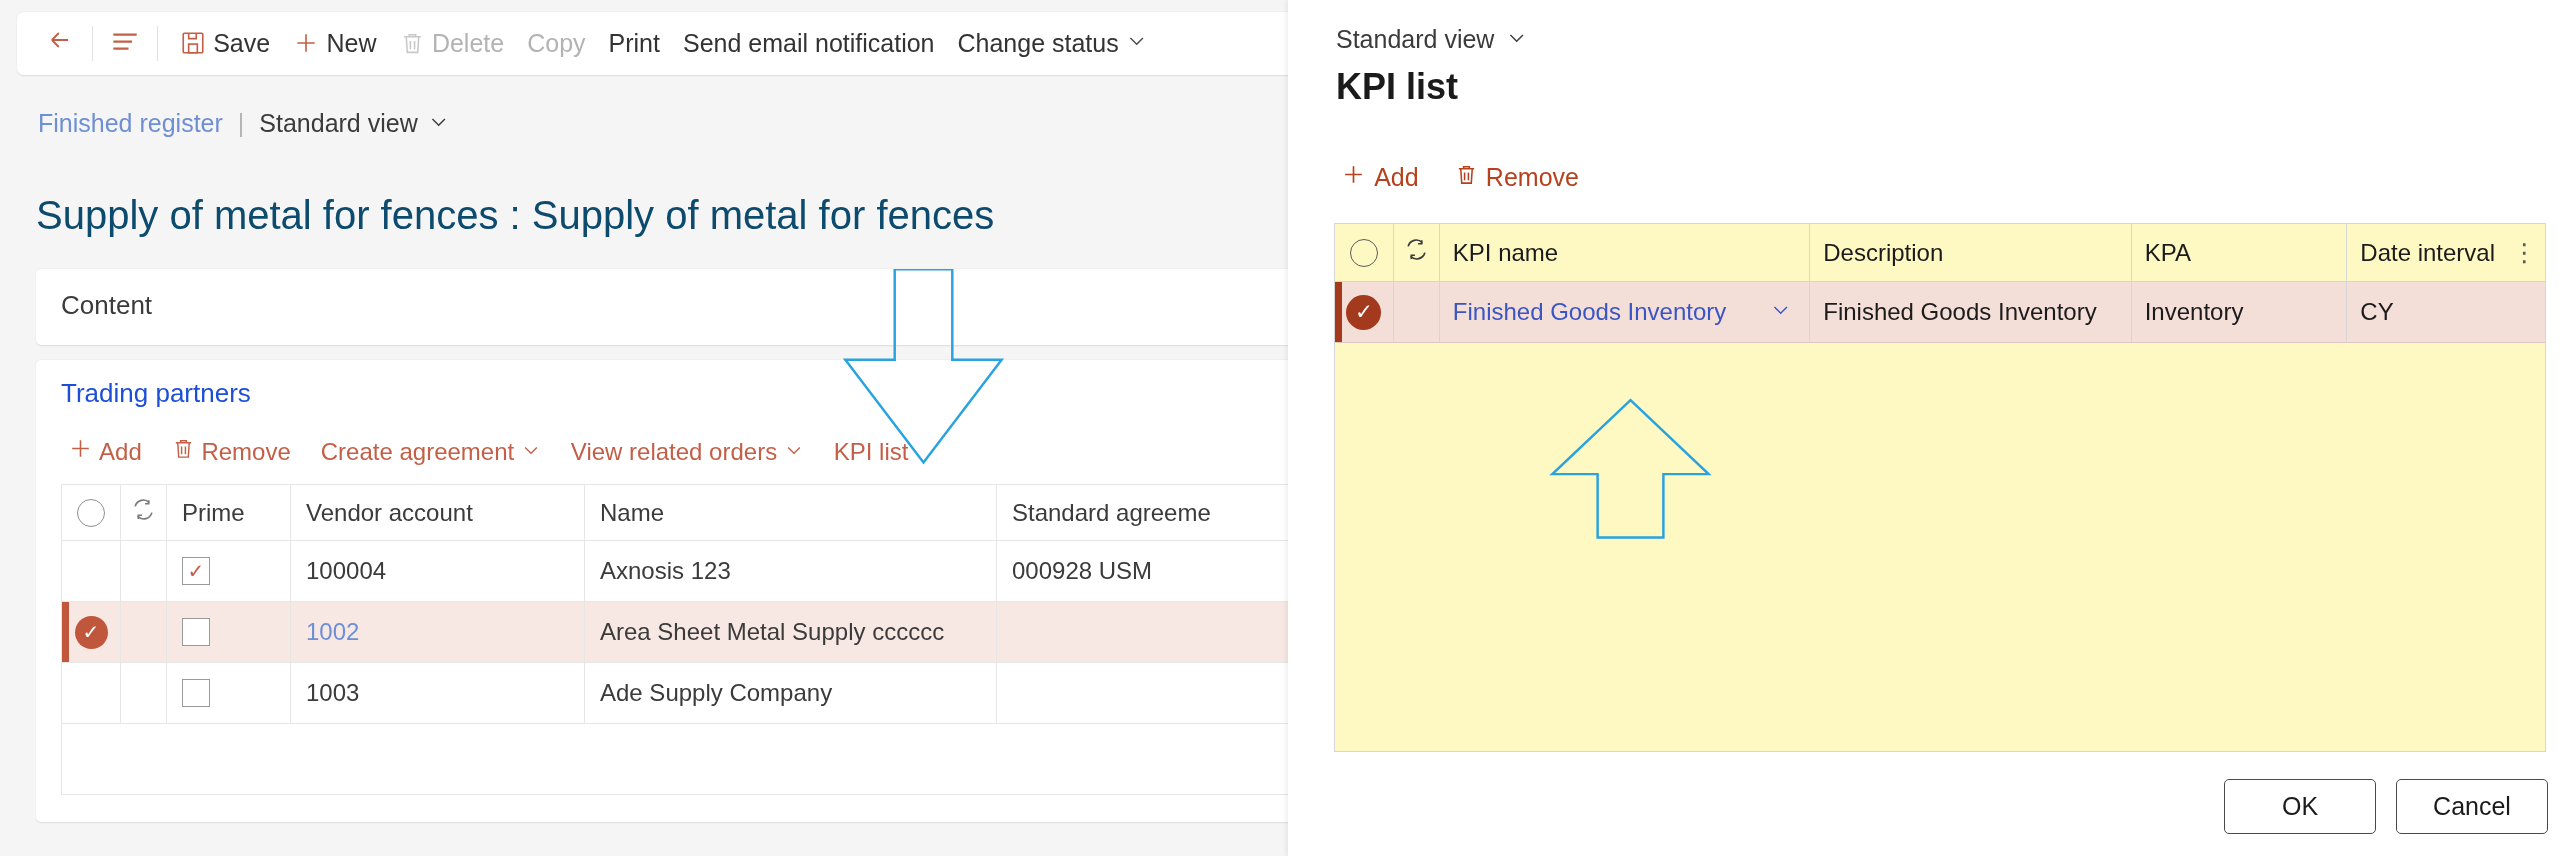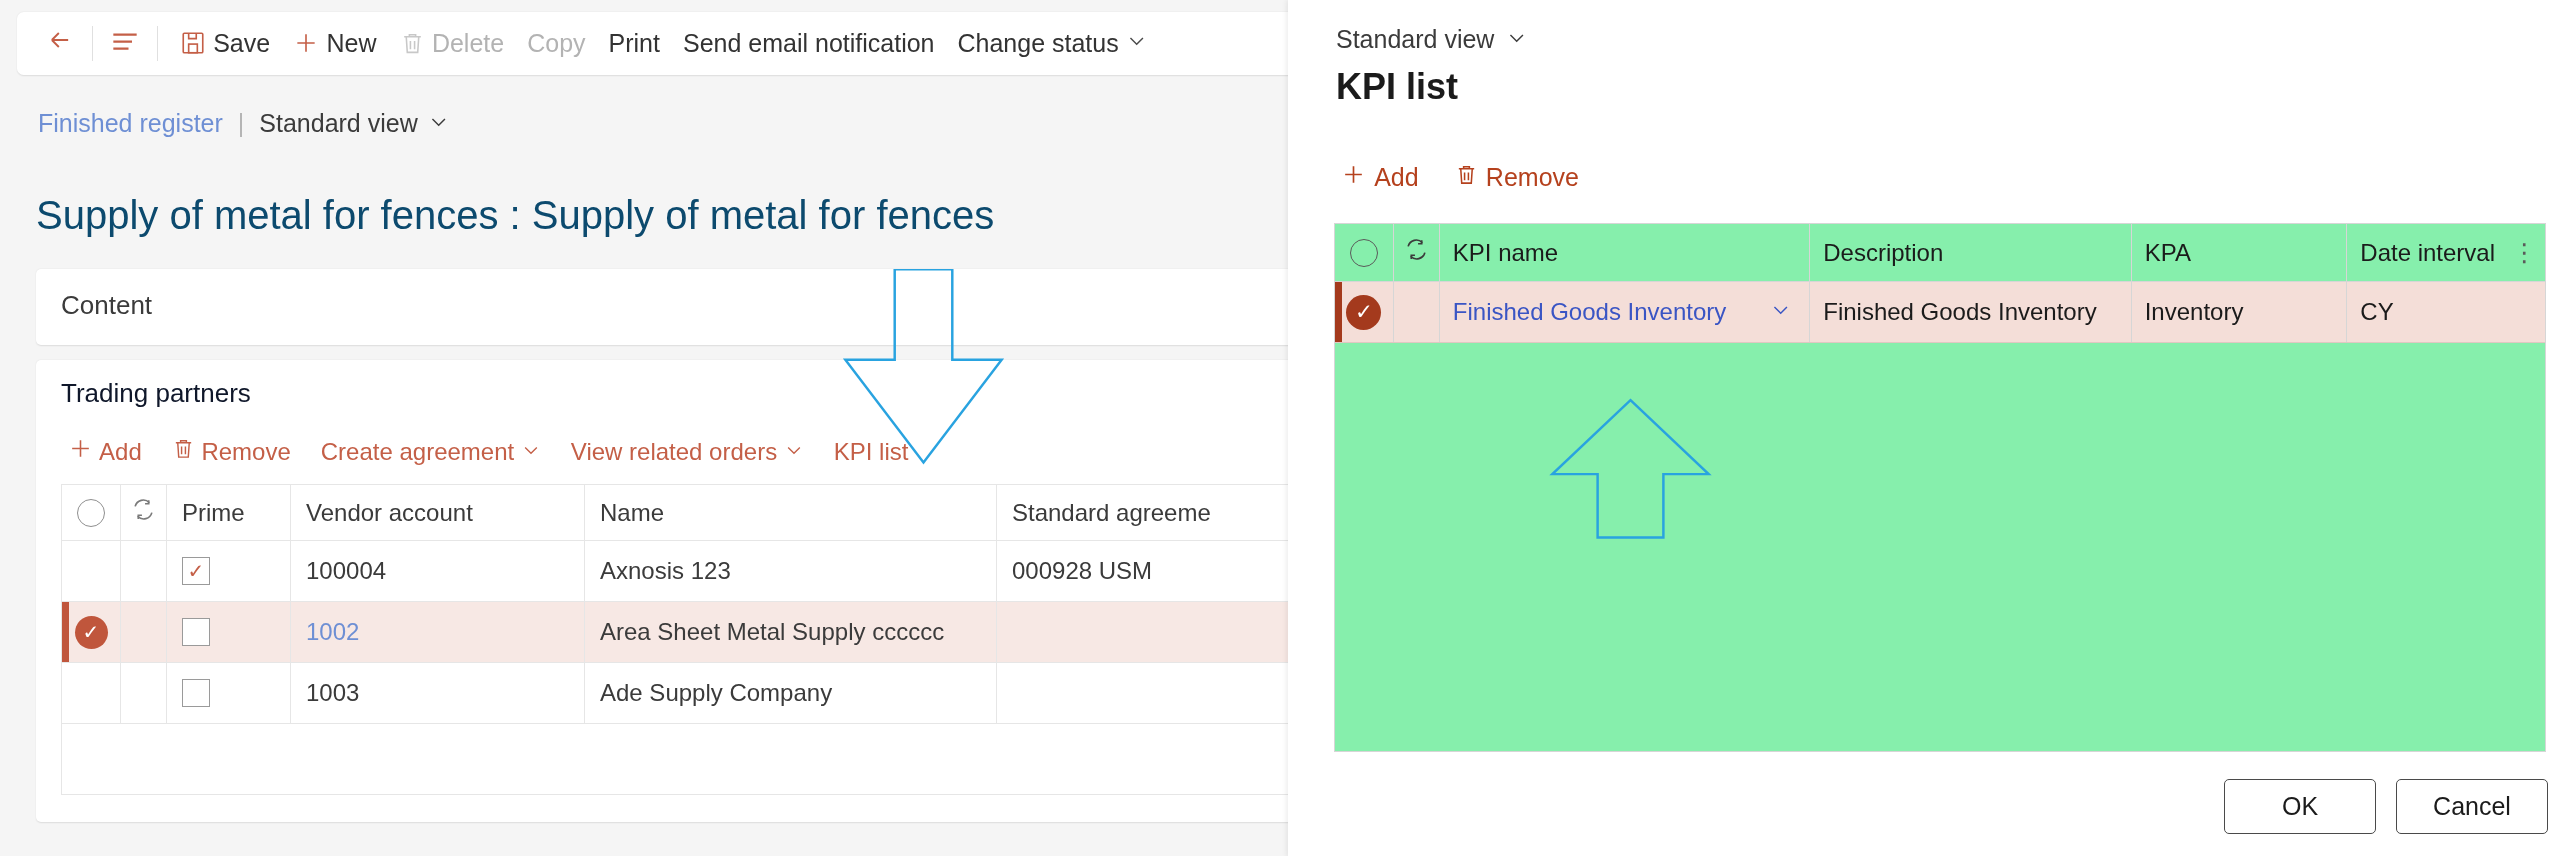--- a/index.html
+++ b/index.html
@@ -98,21 +98,21 @@
     left: 25px; top: 21.4px;
     font-size: 26px; color: #3b3b3b;
   }
   #trading-panel {
     left: 36px; top: 360px;
     width: 1270px; height: 462px;
   }
   #trading-panel .panel-title {
     position: absolute;
     left: 25px; top: 18px;
-    font-size: 26px; color: #0f172a;
+    font-size: 26px; color: #1d4ed8;
   }
 
   
   .grid-toolbar {
     position: absolute;
     left: 16.5px; top: 71px;
     display: flex;
     align-items: center;
     gap: 0px;
     color: #c45f47;
@@ -229,21 +229,21 @@
     padding: 5px 18px;
     cursor: pointer;
     white-space: nowrap;
   }
   .dlg-grid-box {
     position: absolute;
     left: 46px; top: 223px;
     width: 1212px; height: 529px;
     border: 0.8px solid #d6d6d6;
     box-sizing: border-box;
-    background: #86efac;
+    background: #fef9c3;
   }
   .dgrid-row {
     display: flex;
     box-sizing: border-box;
     position: relative;
   }
   .dgrid-row.header { height: 58px; border-bottom: 0.8px solid #d6d6d6; }
   .dgrid-row.data   { height: 61px; background: #f4ded8; border-bottom: 0.8px solid #e0c8c2; }
   .dgrid-row.data::before {
     content: "";

